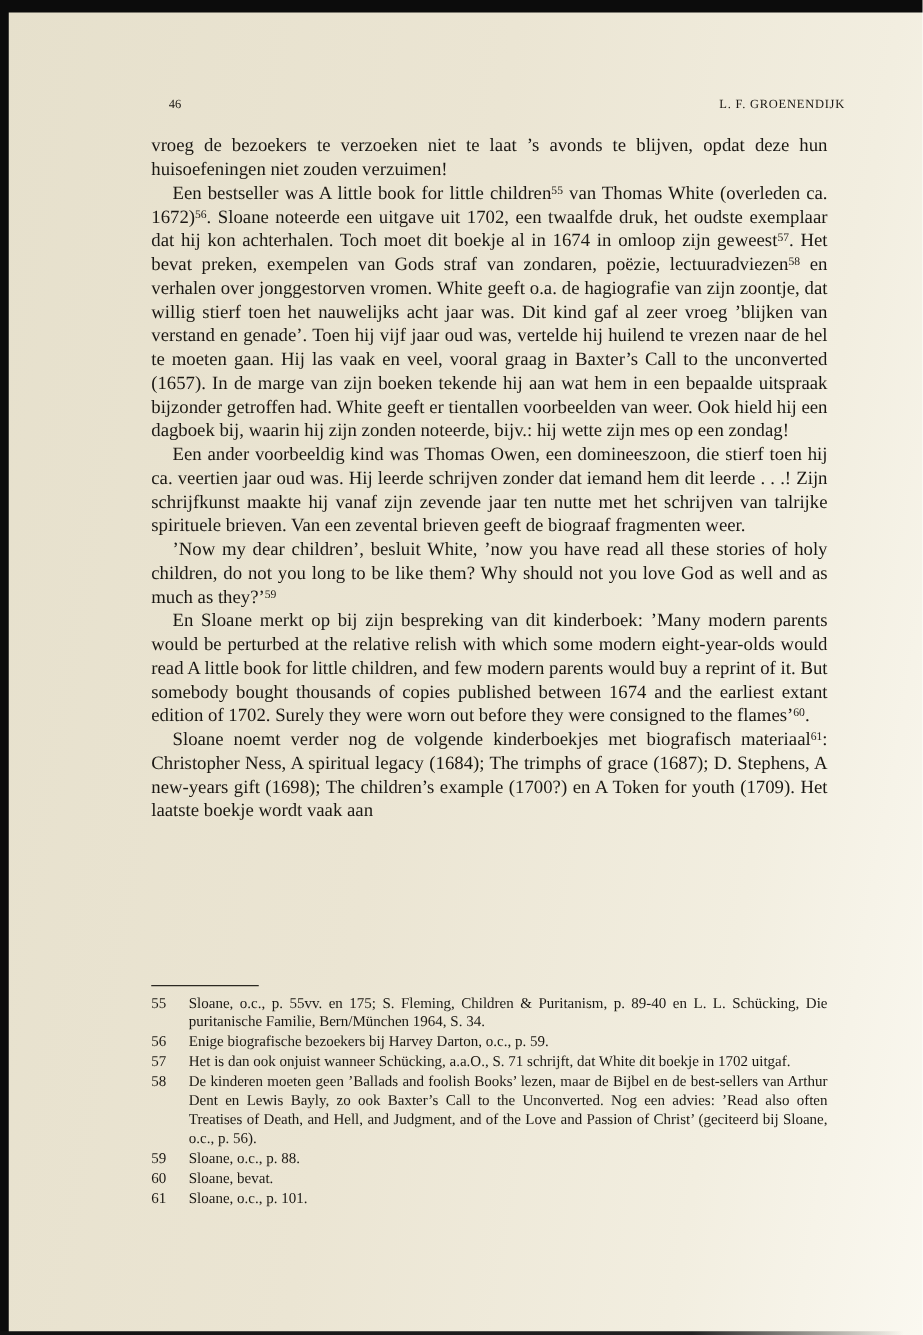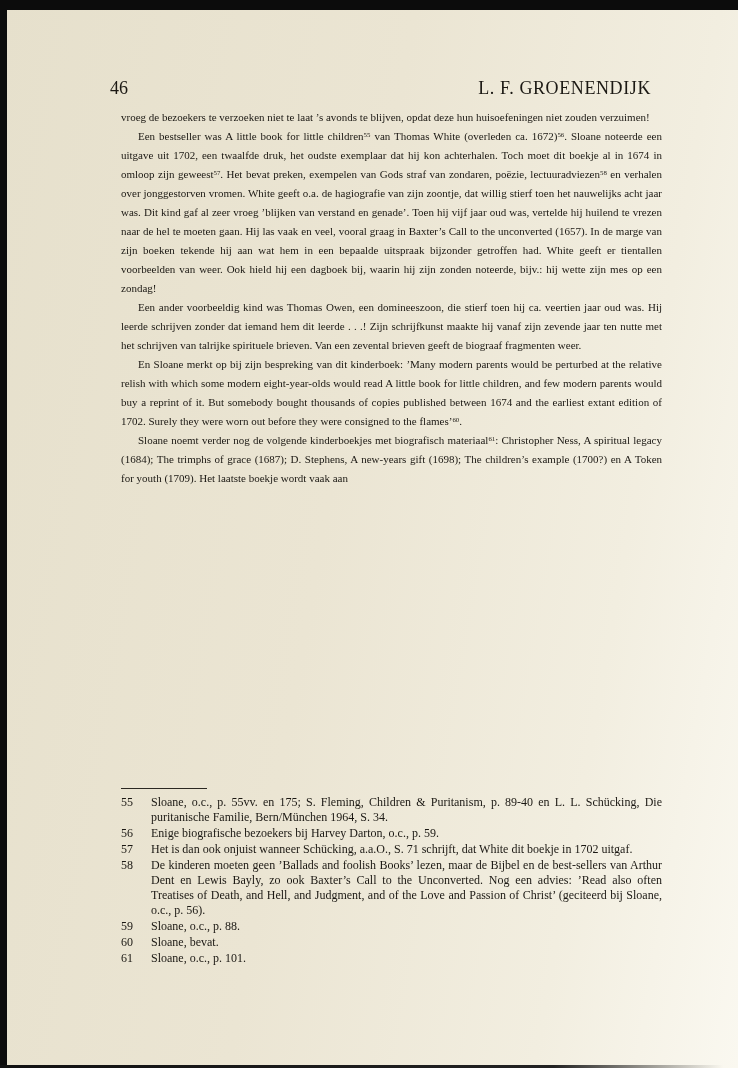--- a/index.html
+++ b/index.html
@@ -17,28 +17,28 @@
   }
   .scan-edge-left {
     position: absolute; top: 0; left: 0; width: 7px; height: 1068px;
     background: #0c0c0c;
   }
   .scan-edge-bottom {
     position: absolute; bottom: 0; left: 0; width: 738px; height: 3px;
     background: linear-gradient(to right, #111 0%, #222 75%, rgba(60,60,60,0) 98%);
   }
   .page-header {
-    position: absolute; left: 110px; top: 78px; width: 541px;
+    position: absolute; left: 135px; top: 78px; width: 541px;
     display: flex; justify-content: space-between; align-items: baseline;
-    font-size: 18px;
+    font-size: 10px;
   }
   .running-head { letter-spacing: 0.6px; }
   .body-text {
     position: absolute; left: 121px; top: 108px; width: 541px;
-    font-size: 11px; line-height: 19px; text-align: justify;
+    font-size: 15px; line-height: 19px; text-align: justify;
   }
   .para { margin: 0; }
   .para.indent { text-indent: 17px; }
   .it { }
   sup {
     font-size: 0.62em; line-height: 0;
     vertical-align: baseline; position: relative; top: -0.45em;
   }
   .footnote-rule {
     position: absolute; left: 121px; top: 788px; width: 86px; height: 1px;
@@ -61,20 +61,21 @@
 
 <div class="page-header">
   <span>46</span>
   <span class="running-head">L. F. GROENENDIJK</span>
 </div>
 
 <div class="body-text">
   <p class="para"><span>vroeg de bezoekers te verzoeken niet te laat ’s avonds te blijven, opdat deze hun huisoefeningen niet zouden verzuimen!</span></p>
   <p class="para indent"><span>Een bestseller was </span><span class="it">A little book for little children</span><sup>55</sup><span> van Thomas White (overleden ca. 1672)</span><sup>56</sup><span>. Sloane noteerde een uitgave uit 1702, een twaalfde druk, het oudste exemplaar dat hij kon achterhalen. Toch moet dit boekje al in 1674 in omloop zijn geweest</span><sup>57</sup><span>. Het bevat preken, exempelen van Gods straf van zondaren, poëzie, lectuuradviezen</span><sup>58</sup><span> en verhalen over jonggestorven vromen. White geeft o.a. de hagiografie van zijn zoontje, dat willig stierf toen het nauwelijks acht jaar was. Dit kind gaf al zeer vroeg ’blijken van verstand en genade’. Toen hij vijf jaar oud was, vertelde hij huilend te vrezen naar de hel te moeten gaan. Hij las vaak en veel, vooral graag in Baxter’s </span><span class="it">Call to the unconverted</span><span> (1657). In de marge van zijn boeken tekende hij aan wat hem in een bepaalde uitspraak bijzonder getroffen had. White geeft er tientallen voorbeelden van weer. Ook hield hij een dagboek bij, waarin hij zijn zonden noteerde, bijv.: hij wette zijn mes op een zondag!</span></p>
   <p class="para indent"><span>Een ander voorbeeldig kind was Thomas Owen, een domineeszoon, die stierf toen hij ca. veertien jaar oud was. Hij leerde schrijven zonder dat iemand hem dit leerde . . .! Zijn schrijfkunst maakte hij vanaf zijn zevende jaar ten nutte met het schrijven van talrijke spirituele brieven. Van een zevental brieven geeft de biograaf fragmenten weer.</span></p>
+  <p class="para indent"><span>’Now my dear children’, besluit White, ’now you have read all these stories of holy children, do not you long to be like them? Why should not you love God as well and as much as they?’</span><sup>59</sup></p>
   <p class="para indent"><span>En Sloane merkt op bij zijn bespreking van dit kinderboek: ’Many modern parents would be perturbed at the relative relish with which some modern eight-year-olds would read </span><span class="it">A little book for little children</span><span>, and few modern parents would buy a reprint of it. But somebody bought thousands of copies published between 1674 and the earliest extant edition of 1702. Surely they were worn out before they were consigned to the flames’</span><sup>60</sup><span>.</span></p>
   <p class="para indent"><span>Sloane noemt verder nog de volgende kinderboekjes met biografisch materiaal</span><sup>61</sup><span>: Christopher Ness, </span><span class="it">A spiritual legacy</span><span> (1684); </span><span class="it">The trimphs of grace</span><span> (1687); D. Stephens, </span><span class="it">A new-years gift</span><span> (1698); </span><span class="it">The children’s example</span><span> (1700?) en </span><span class="it">A Token for youth</span><span> (1709). Het laatste boekje wordt vaak aan</span></p>
 </div>
 
 <div class="footnote-rule"></div>
 
 <div class="footnotes">
   <div class="fn">
     <span class="fn-num">55</span>
     <div class="fn-text"><span>Sloane, </span><span class="it">o.c.,</span><span> p. 55vv. en 175; S. Fleming, </span><span class="it">Children &amp; Puritanism,</span><span> p. 89-40 en L. L. Schücking, </span><span class="it">Die puritanische Familie,</span><span> Bern/München 1964, S. 34.</span></div>

